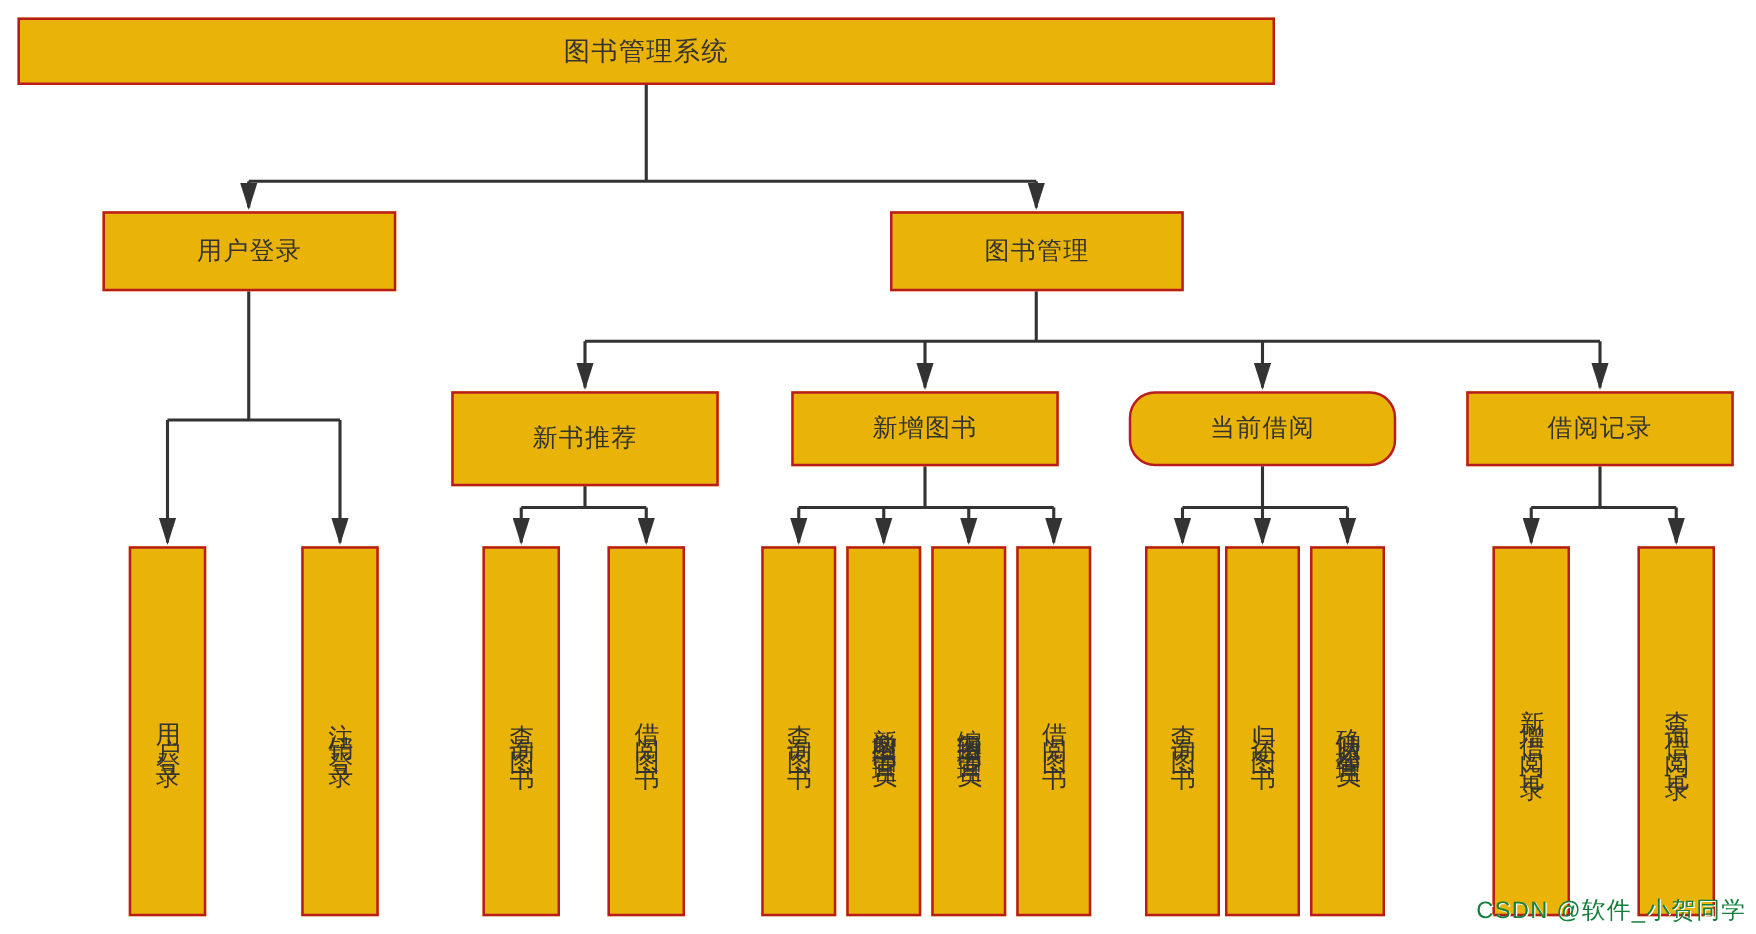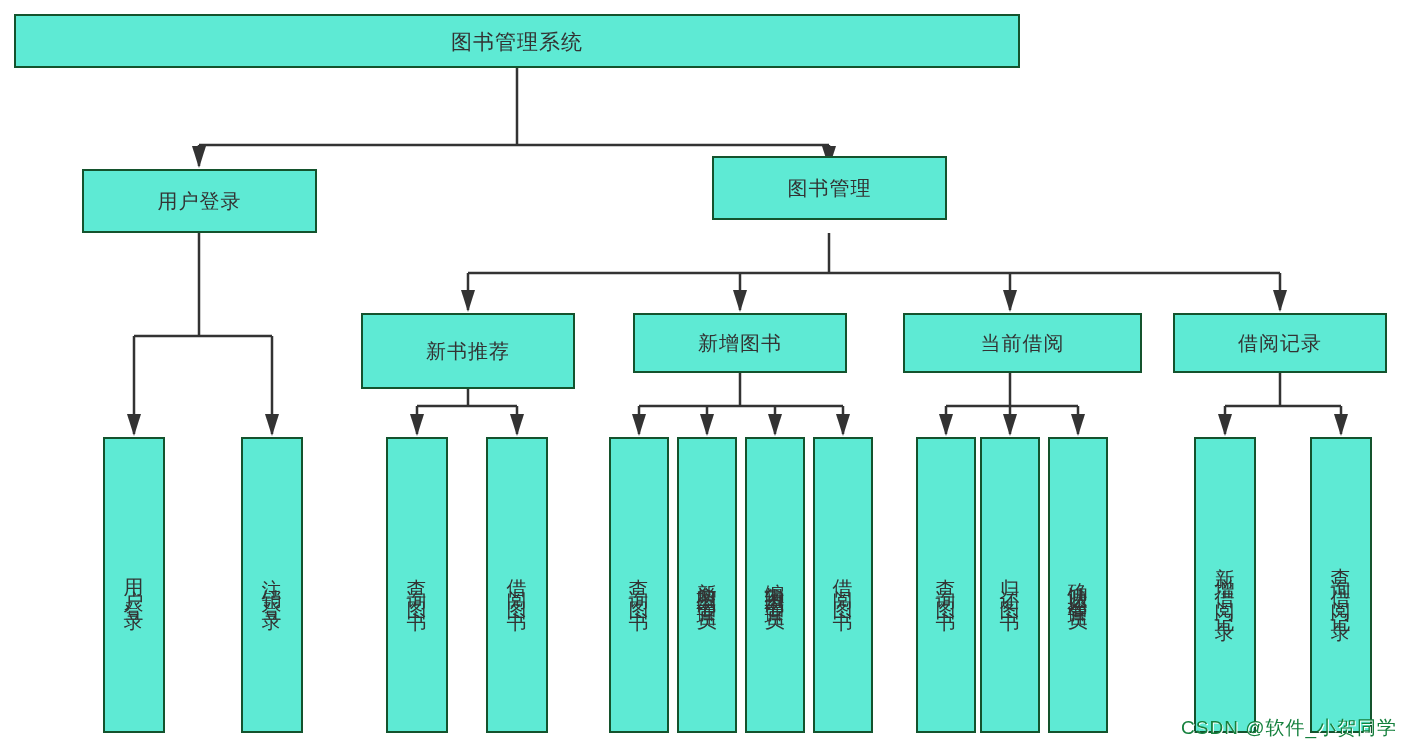--- a/index.html
+++ b/index.html
@@ -19,22 +19,22 @@
   #connectors {
     position: absolute;
     left: 0; top: 0;
     width: 1405px;
     height: 747px;
     z-index: 1;
   }
   .node {
     position: absolute;
     box-sizing: border-box;
-    border: 2px solid #14532d;
-    background: #5eead4;
+    border: 2px solid #b91c1c;
+    background: #eab308;
     display: flex;
     align-items: center;
     justify-content: center;
     z-index: 2;
     color: #333333;
   }
   .node.hbox {
     font-size: 20px;
     letter-spacing: 1px;
     line-height: 1;
@@ -116,25 +116,25 @@
       <path d="M1280 373 V406"></path>
       <path d="M1225 406 H1341"></path>
       <path d="M1225 406 V434" marker-end="url(#arrow)"></path>
       <path d="M1341 406 V434" marker-end="url(#arrow)"></path>
     </g>
   </svg>
 
   <div class="node hbox root" style="left:14px; top:14px; width:1006px; height:54px;">图书管理系统</div>
 
   <div class="node hbox" style="left:82px; top:169px; width:235px; height:64px;">用户登录</div>
-  <div class="node hbox" style="left:712px; top:156px; width:235px; height:64px;">图书管理</div>
+  <div class="node hbox" style="left:712px; top:169px; width:235px; height:64px;">图书管理</div>
 
   <div class="node hbox" style="left:361px; top:313px; width:214px; height:76px;">新书推荐</div>
   <div class="node hbox" style="left:633px; top:313px; width:214px; height:60px;">新增图书</div>
-  <div class="node hbox" style="left:903px; top:313px; width:239px; height:60px;">当前借阅</div>
+  <div class="node hbox" style="left:903px; top:313px; width:214px; height:60px;border-radius:21px;">当前借阅</div>
   <div class="node hbox" style="left:1173px; top:313px; width:214px; height:60px;">借阅记录</div>
 
   <div class="node vbox" style="left:103px; top:437px; width:62px; height:296px;">用户登录</div>
   <div class="node vbox" style="left:241px; top:437px; width:62px; height:296px;">注销登录</div>
 
   <div class="node vbox" style="left:386px; top:437px; width:62px; height:296px;">查询图书</div>
   <div class="node vbox" style="left:486px; top:437px; width:62px; height:296px;">借阅图书</div>
 
   <div class="node vbox" style="left:609px; top:437px; width:60px; height:296px;">查询图书</div>
   <div class="node vbox dense" style="left:677px; top:437px; width:60px; height:296px;">新增图书（管理员）</div>

